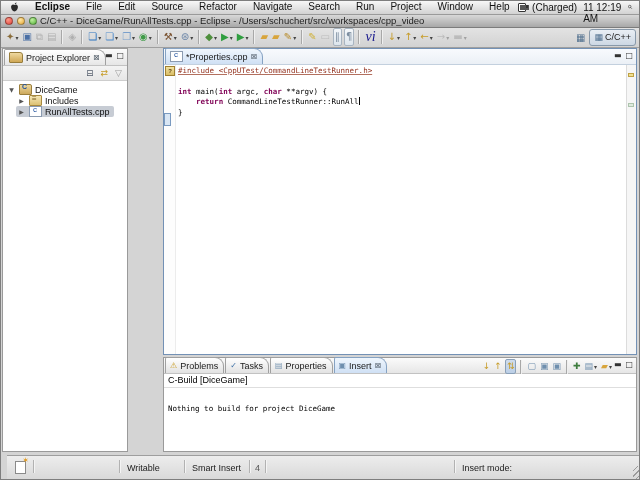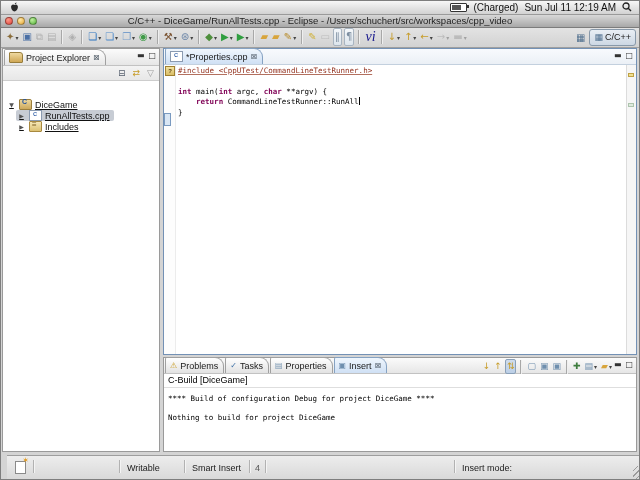--- a/index.html
+++ b/index.html
@@ -22,21 +22,21 @@
 
   
   .titlebar{position:absolute;left:0;top:14px;width:640px;height:13px;
     background:linear-gradient(#dcdcdc,#a8a8a8);border-bottom:1px solid #7c7c7c;
     display:flex;align-items:center;z-index:29;}
   .lights{display:flex;gap:4px;margin-left:5px;}
   .light{width:8px;height:8px;border-radius:50%;border:1px solid rgba(0,0,0,.35);box-sizing:border-box;}
   .light.red{background:radial-gradient(circle at 35% 30%,#ff9a8a,#e0443a);}
   .light.yellow{background:radial-gradient(circle at 35% 30%,#ffe9a8,#e6a735);}
   .light.green{background:radial-gradient(circle at 35% 30%,#c0f0a0,#56b33a);}
-  .wtitle{position:absolute;left:40px;right:40px;text-align:center;font-size:9.5px;color:#1d1d1d;
+  .wtitle{position:absolute;left:40px;right:40px;font-size:9.5px;color:#1d1d1d;
     white-space:nowrap;overflow:hidden;line-height:13px;}
 
   
   .toolbar{position:absolute;left:0;top:27px;width:640px;height:21px;
     background:linear-gradient(#e4e4e4,#d2d2d2);border-bottom:1px solid #9f9f9f;
     display:flex;align-items:center;padding-left:4px;box-sizing:border-box;z-index:28;}
   .tb-left{display:flex;align-items:center;flex-wrap:nowrap;overflow:hidden;flex:1;}
   .tbtn{display:inline-flex;align-items:center;height:16px;padding:0 1px;margin:0 1px;border-radius:2px;cursor:default;}
   .tbtn .g{font-size:10px;line-height:16px;font-family:"DejaVu Sans",sans-serif;}
   .tbtn .g.txt{font-family:"Liberation Serif",serif;font-style:italic;font-weight:normal;font-size:14px;}
@@ -59,26 +59,26 @@
     border:1px solid #a0a0a0;border-bottom:none;border-radius:2px 9px 0 0;
     background:linear-gradient(#ffffff,#e2e2e2);font-size:9px;color:#1a1a1a;white-space:nowrap;}
   .vtab.sel{background:linear-gradient(#f0f6fd,#cfe0f4);border-color:#86a2c2;}
   .tclose{font-size:8px;color:#55606c;font-family:"DejaVu Sans",sans-serif;line-height:1;}
   .minmax{position:absolute;right:3px;top:2px;display:flex;gap:4px;}
   .mmbtn{font-size:8px;color:#333;font-family:"DejaVu Sans",sans-serif;line-height:10px;}
   .viewicon{width:12px;height:9px;background:linear-gradient(#efd9a0,#cfa755);border:1px solid #987d3b;
     border-radius:1px 3px 1px 1px;display:inline-block;}
 
   
-  #explorer{left:2px;top:48px;width:158px;height:404px;}
+  #explorer{left:2px;top:48px;width:126px;height:404px;}
   .view-toolbar{height:14px;background:linear-gradient(#f3f3f3,#e7e7e7);border-bottom:1px solid #cdcdcd;
     display:flex;justify-content:flex-end;align-items:center;padding-right:3px;gap:3px;}
   .view-toolbar .tbtn{height:12px;}
   .view-toolbar .tbtn .g{font-size:9px;line-height:12px;}
-  .tree{padding-top:18px;font-size:9px;color:#111;text-decoration:underline;}
+  .tree{padding-top:3px;font-size:9px;color:#111;}
   .trow{display:flex;align-items:center;height:11px;white-space:nowrap;}
   .trow .arrow{width:9px;text-align:center;font-size:6px;color:#555;font-family:"DejaVu Sans",sans-serif;}
   .rowline{display:flex;align-items:center;gap:3px;padding:0 4px 0 1px;border-radius:2px;height:11px;}
   .rowline.sel{background:#c7ccd4;}
   .ticon{width:11px;height:9px;display:inline-block;position:relative;flex:none;}
   .ticon.c-project{background:linear-gradient(#ecd79e,#cda95c);border:1px solid #9c7f3c;border-radius:1px 2px 1px 1px;}
   .ticon.c-project::after{content:"C";position:absolute;left:2px;top:-2px;font-size:7px;font-weight:bold;color:#1d4f9e;}
   .ticon.includes{background:linear-gradient(#f5e7b6,#dcc173);border:1px solid #a8893f;border-radius:1px;}
   .ticon.includes::after{content:"≡";position:absolute;left:2px;top:-2px;font-size:8px;color:#7a5c1e;}
   .ticon.c-file{background:#fff;border:1px solid #8a9ab0;}
@@ -132,20 +132,33 @@
 </head>
 <body class="noselect">
 
 <div class="menubar">
   <span class="mitem" style="padding:0 8px 0 10px;">
     <svg class="apple-svg" width="9" height="11" viewBox="0 0 10 12">
       <path fill="#2b2b2b" d="M5.2 2.4C5.4 1.2 6.4.4 7.3.5 7.2 1.6 6.3 2.5 5.2 2.4Z"></path>
       <path fill="#2b2b2b" d="M5 3.2C3.4 1.9 1.2 2.8 1.2 5.3c0 2.6 1.8 5.2 3.8 5.2s3.8-2.6 3.8-5.2C8.8 2.8 6.6 1.9 5 3.2Z"></path>
     </svg>
   </span>
+  <span id="menu-items" style="display:flex;">
+      <span class="mitem bold">Eclipse</span>
+      <span class="mitem">File</span>
+      <span class="mitem">Edit</span>
+      <span class="mitem">Source</span>
+      <span class="mitem">Refactor</span>
+      <span class="mitem">Navigate</span>
+      <span class="mitem">Search</span>
+      <span class="mitem">Run</span>
+      <span class="mitem">Project</span>
+      <span class="mitem">Window</span>
+      <span class="mitem">Help</span>
+    </span>
   <span class="mb-right">
     <span class="battery"></span>
     <span>(Charged)</span>
     <span>Sun Jul 11 12:19 AM</span>
     <svg class="spot-svg" width="10" height="10" viewBox="0 0 10 10">
       <circle cx="4" cy="4" r="3" fill="none" stroke="#222" stroke-width="1.3"></circle>
       <line x1="6.2" y1="6.2" x2="9" y2="9" stroke="#222" stroke-width="1.4"></line>
     </svg>
   </span>
 </div>
@@ -304,31 +317,31 @@
     </div>
   <div class="tree" id="tree">
       <div class="trow" style="padding-left: 3px;">
         <span class="rowline">
           <span class="arrow">▼</span>
           <span class="ticon c-project"></span>
           <span>DiceGame</span>
         </span>
       </div>
       <div class="trow" style="padding-left: 13px;">
+        <span class="rowline">
+          <span class="arrow">▶</span>
+          <span class="ticon includes"></span>
+          <span>Includes</span>
+        </span>
+      </div>
+      <div class="trow" style="padding-left: 13px;">
         <span class="rowline sel">
           <span class="arrow">▶</span>
           <span class="ticon c-file"></span>
           <span>RunAllTests.cpp</span>
-        </span>
-      </div>
-      <div class="trow" style="padding-left: 13px;">
-        <span class="rowline">
-          <span class="arrow">▶</span>
-          <span class="ticon includes"></span>
-          <span>Includes</span>
         </span>
       </div>
     </div>
 </div>
 
 <div id="editor" class="panel">
   <div class="tabrow">
     <span class="vtab sel">
       <span class="ticon c-file"></span>
       <span>*Properties.cpp</span>
@@ -405,21 +418,21 @@
           <span class="g" style="color: rgb(216, 165, 60);">▰</span>
           <span class="dd">▾</span>
         </span>
       </span>
     <span class="minmax">
       <span class="mmbtn">▬</span>
       <span class="mmbtn">□</span>
     </span>
   </div>
   <div class="clabel">C-Build [DiceGame]</div>
-  <div class="cbody" id="console-lines"><div>**** Build of configuration Debug for project DiceGame ****</div><div>&nbsp;</div><div>Nothing to build for project DiceGame</div></div>
+  <div class="cbody" id="console-lines"><div>&nbsp;</div><div>Nothing to build for project DiceGame</div></div>
 </div>
 
 <div class="statusbar">
   <span class="sb-icon"></span>
   <span class="sb-sep" style="left:26px"></span>
   <span class="sb-sep" style="left:112px"></span>
   <span class="sb-text" style="left:120px">Writable</span>
   <span class="sb-sep" style="left:177px"></span>
   <span class="sb-text" style="left:185px">Smart Insert</span>
   <span class="sb-sep" style="left:242px"></span>

